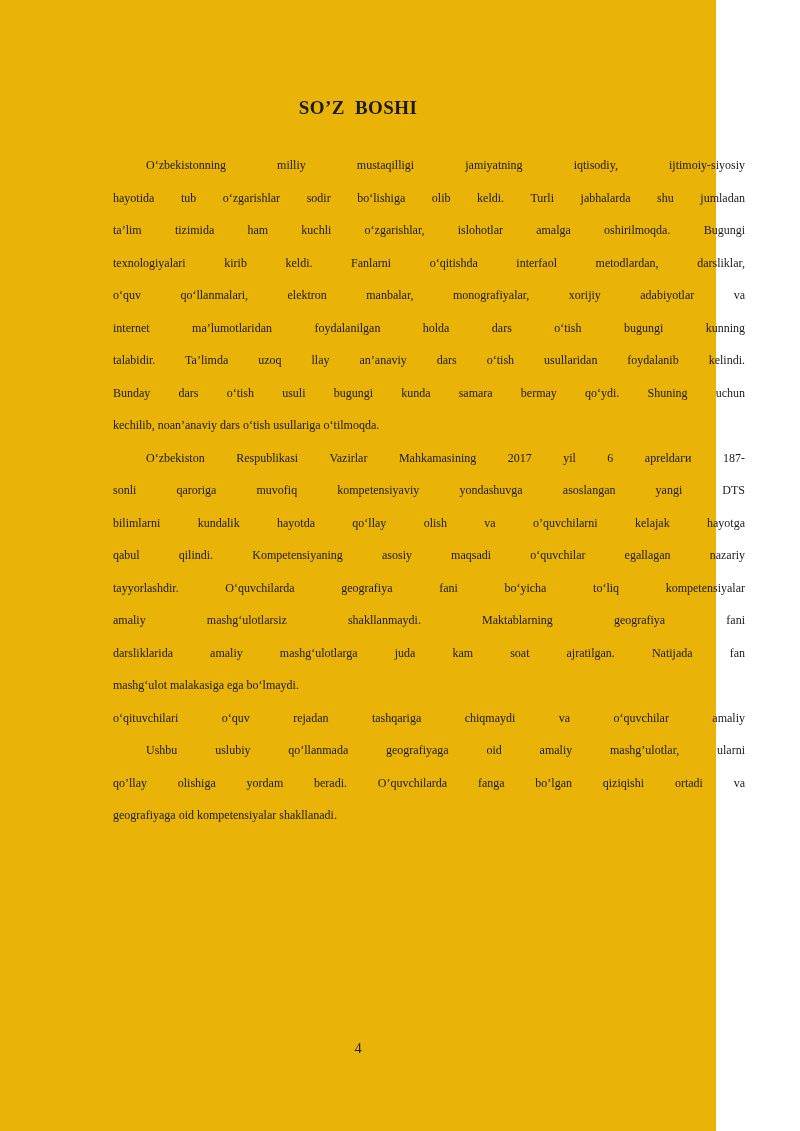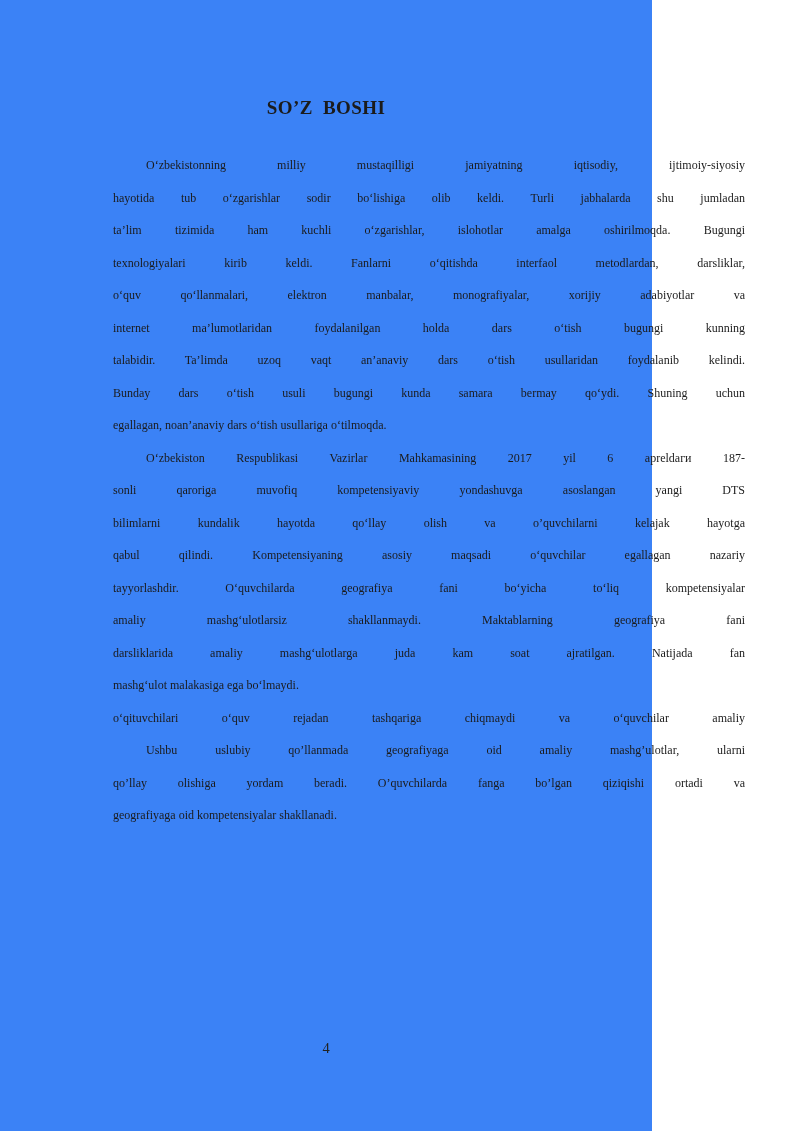--- a/index.html
+++ b/index.html
@@ -9,23 +9,23 @@
   body {
     width: 800px;
     height: 1131px;
     background: #ffffff;
     font-family: "Liberation Serif", serif;
     color: #1b1b1b;
     overflow: hidden;
   }
   .page {
     position: relative;
-    width: 652px;
+    width: 716px;
     height: 1131px;
-    background: #3b82f6;
+    background: #eab308;
   }
   .title {
     position: absolute;
     top: 97px;
     left: 0;
     width: 100%;
     text-align: center;
     font-size: 19px;
     font-weight: bold;
     letter-spacing: 0.4px;
@@ -72,23 +72,23 @@
   <div class="title">SO’Z  BOSHI</div>
 
   <div class="content">
       <div class="paragraph">
         <div class="line first">O‘zbekistonning milliy mustaqilligi jamiyatning iqtisodiy, ijtimoiy-siyosiy</div>
         <div class="line">hayotida tub o‘zgarishlar sodir bo‘lishiga olib keldi. Turli jabhalarda shu jumladan</div>
         <div class="line">ta’lim tizimida ham kuchli o‘zgarishlar, islohotlar amalga oshirilmoqda. Bugungi</div>
         <div class="line">texnologiyalari kirib keldi. Fanlarni o‘qitishda interfaol metodlardan, darsliklar,</div>
         <div class="line">o‘quv qo‘llanmalari, elektron manbalar, monografiyalar, xorijiy adabiyotlar va</div>
         <div class="line">internet ma’lumotlaridan foydalanilgan holda dars o‘tish bugungi kunning</div>
-        <div class="line">talabidir. Ta’limda uzoq vaqt  an’anaviy dars o‘tish usullaridan foydalanib kelindi.</div>
+        <div class="line">talabidir. Ta’limda uzoq llay  an’anaviy dars o‘tish usullaridan foydalanib kelindi.</div>
         <div class="line">Bunday dars o‘tish usuli bugungi kunda samara bermay qo‘ydi. Shuning uchun</div>
-        <div class="line last">egallagan, noan’anaviy dars o‘tish usullariga o‘tilmoqda.</div>
+        <div class="line last">kechilib, noan’anaviy dars o‘tish usullariga o‘tilmoqda.</div>
       </div>
       <div class="paragraph">
         <div class="line first">O‘zbekiston Respublikasi Vazirlar Mahkamasining 2017 yil 6 apreldaги 187-</div>
         <div class="line">sonli qaroriga muvofiq kompetensiyaviy yondashuvga asoslangan yangi DTS</div>
         <div class="line">bilimlarni kundalik hayotda qo‘llay olish va o’quvchilarni kelajak hayotga</div>
         <div class="line">qabul qilindi. Kompetensiyaning asosiy maqsadi o‘quvchilar egallagan nazariy</div>
         <div class="line">tayyorlashdir. O‘quvchilarda geografiya fani bo‘yicha to‘liq kompetensiyalar</div>
         <div class="line">amaliy mashg‘ulotlarsiz shakllanmaydi. Maktablarning geografiya fani</div>
         <div class="line">darsliklarida amaliy mashg‘ulotlarga juda kam soat ajratilgan. Natijada fan</div>
         <div class="line last">mashg‘ulot malakasiga ega bo‘lmaydi.</div>

